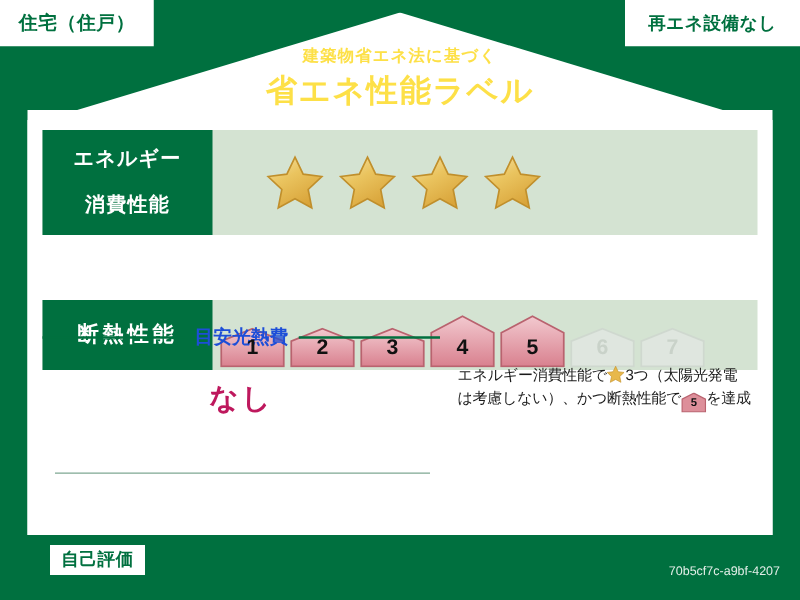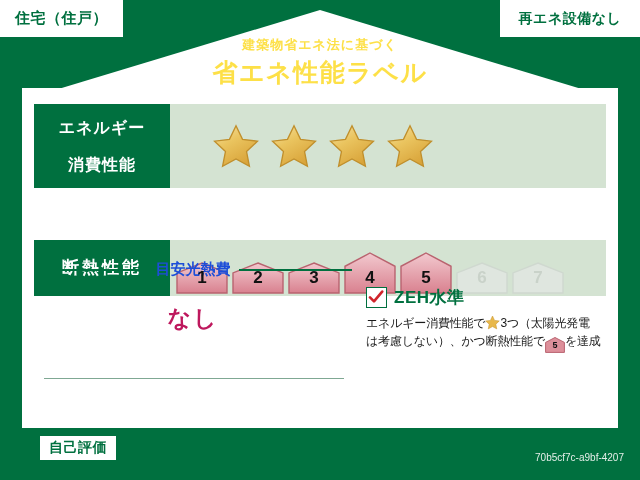--- a/index.html
+++ b/index.html
@@ -307,28 +307,20 @@
         <div class="cost-title">
           <span class="ln"></span>
           <span>目安光熱費</span>
           <span class="ln"></span>
         </div>
         <div class="cost-val">なし</div>
         <div class="cost-rule"></div>
       </div>
 
       <div class="zeh-block">
-        <div class="zeh-head">
-          <span class="chk">
-            <svg width="16" height="16" viewBox="0 0 16 16">
-              <path d="M2 8.4 L6 12.4 L14.2 2.6" fill="none" stroke="#d0242b" stroke-width="2.6" stroke-linecap="round" stroke-linejoin="round"></path>
-            </svg>
-          </span>
-          <span class="zeh-title">ZEH水準</span>
-        </div>
         <div class="zeh-desc">
           <span>エネルギー消費性能で</span><span class="in-star">
             <svg width="15" height="15" viewBox="0 0 24 24">
                 <polygon points="12,1.6 15.3,8.6 22.8,9.5 17.3,14.7 18.8,22.2 12,18.5 5.2,22.2 6.7,14.7 1.2,9.5 8.7,8.6" fill="#e8b84b" stroke="#c49028" stroke-width="0.8"></polygon>
               </svg>
           </span><span>3つ（太陽光発電</span><br>
           <span>は考慮しない）、かつ断熱性能で</span><span class="in-house">
             <svg width="20" height="16" viewBox="0 0 20 16">
                 <polygon points="10,0.5 19.4,5.4 19.4,15.4 0.6,15.4 0.6,5.4" fill="#dd8f9a" stroke="#b9636f" stroke-width="1"></polygon>
               </svg>

